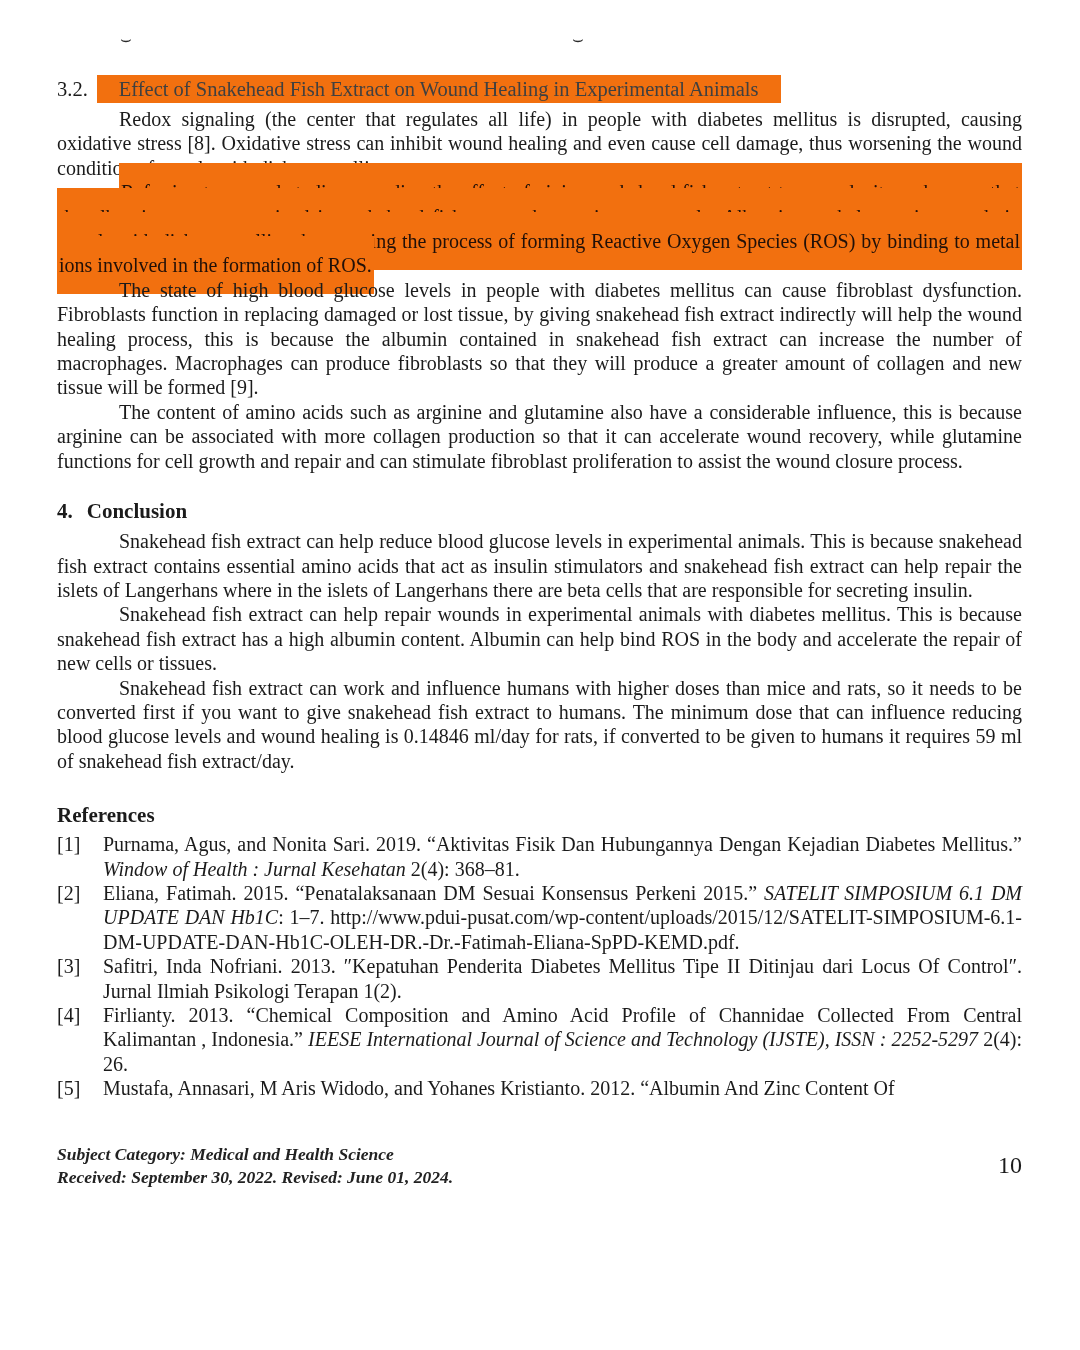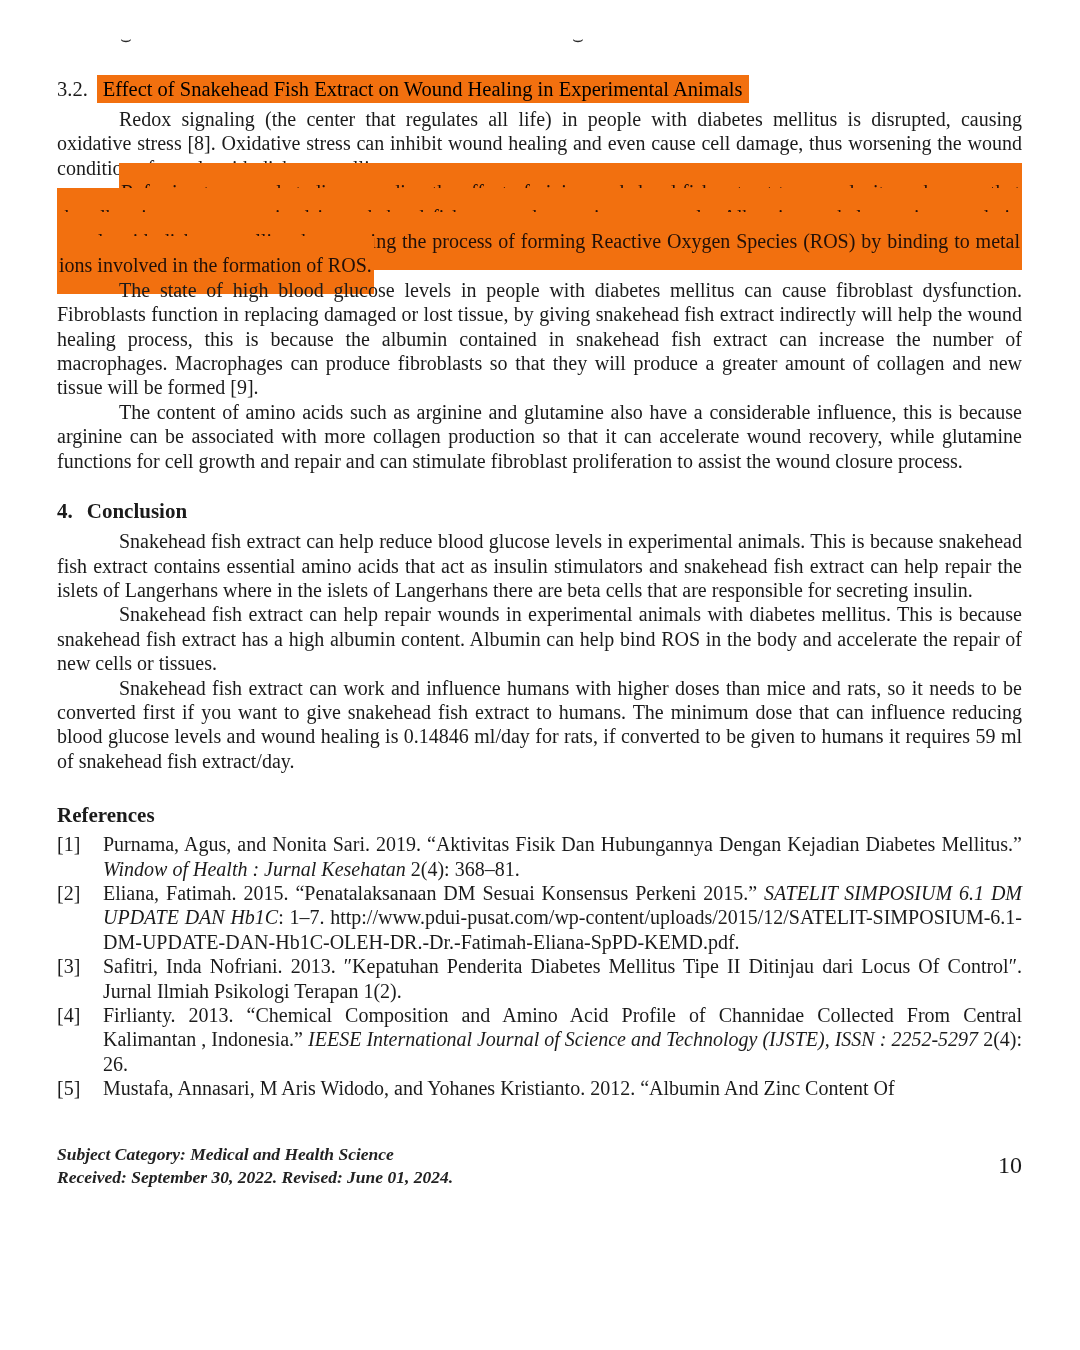--- a/index.html
+++ b/index.html
@@ -32,21 +32,21 @@
     font-size: 20.5px;
     font-weight: normal;
     line-height: 26px;
   }
   .sec-num { margin-right: 9px; }
   .hl {
     background: #f2700f;
     -webkit-box-decoration-break: clone;
     box-decoration-break: clone;
   }
-  .title-hl { padding: 3px 6px; color: #000000; }
+  .title-hl { padding: 3px 22px; color: #404040; }
   .para-hl  { padding: 18px 2px; color: #211008; }
   p.body {
     margin: 0;
     font-size: 20px;
     line-height: 24.4px;
     text-align: justify;
     text-indent: 62px;
     font-family: Liberation Serif, serif;
   }
   .heading {

